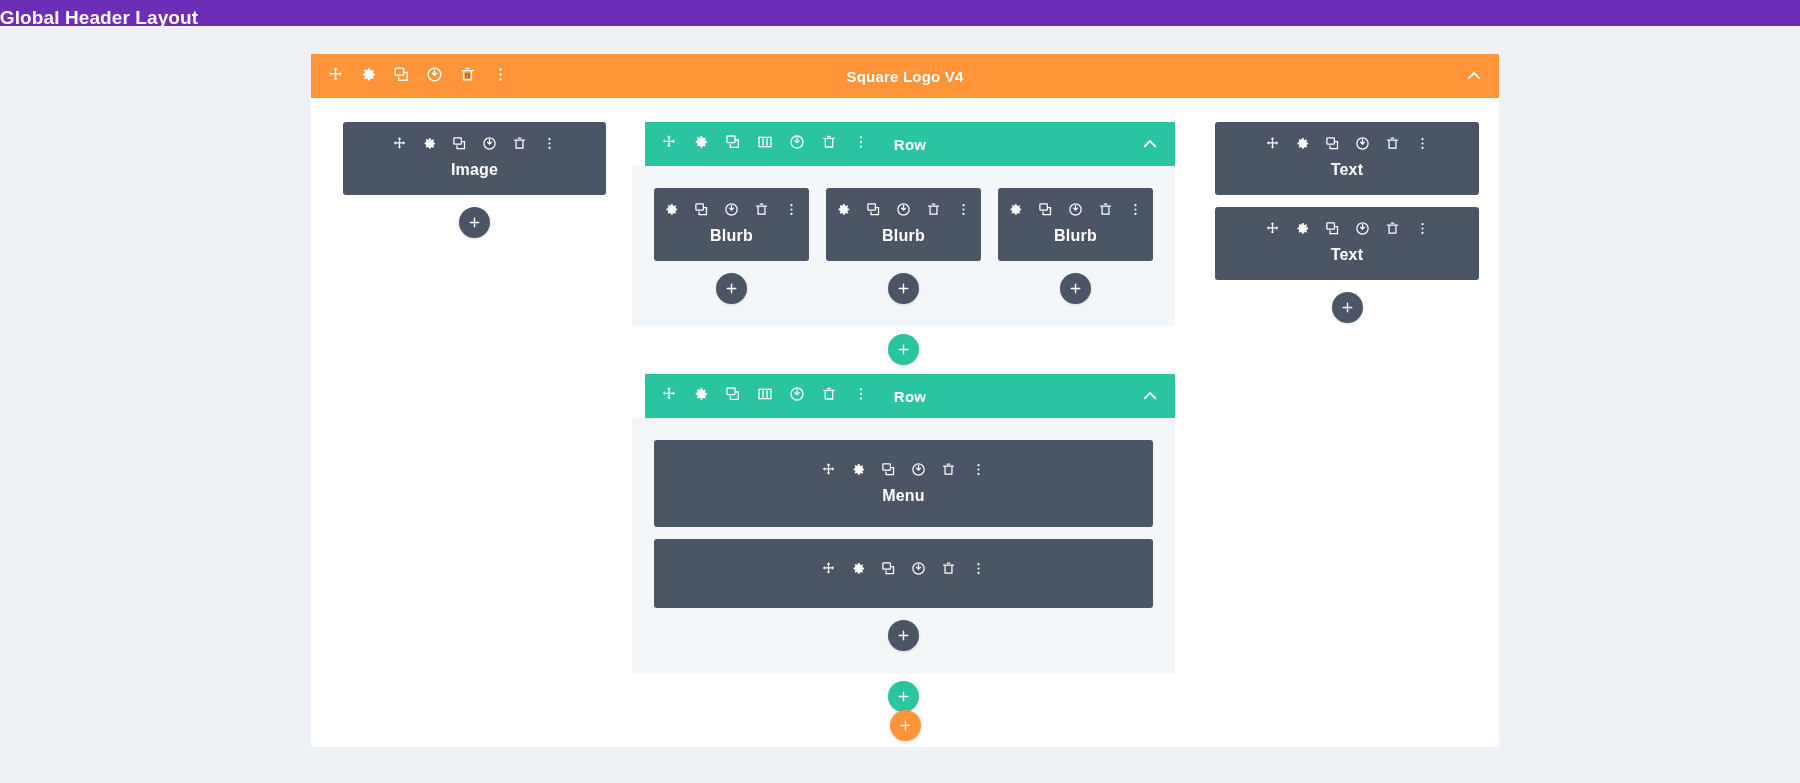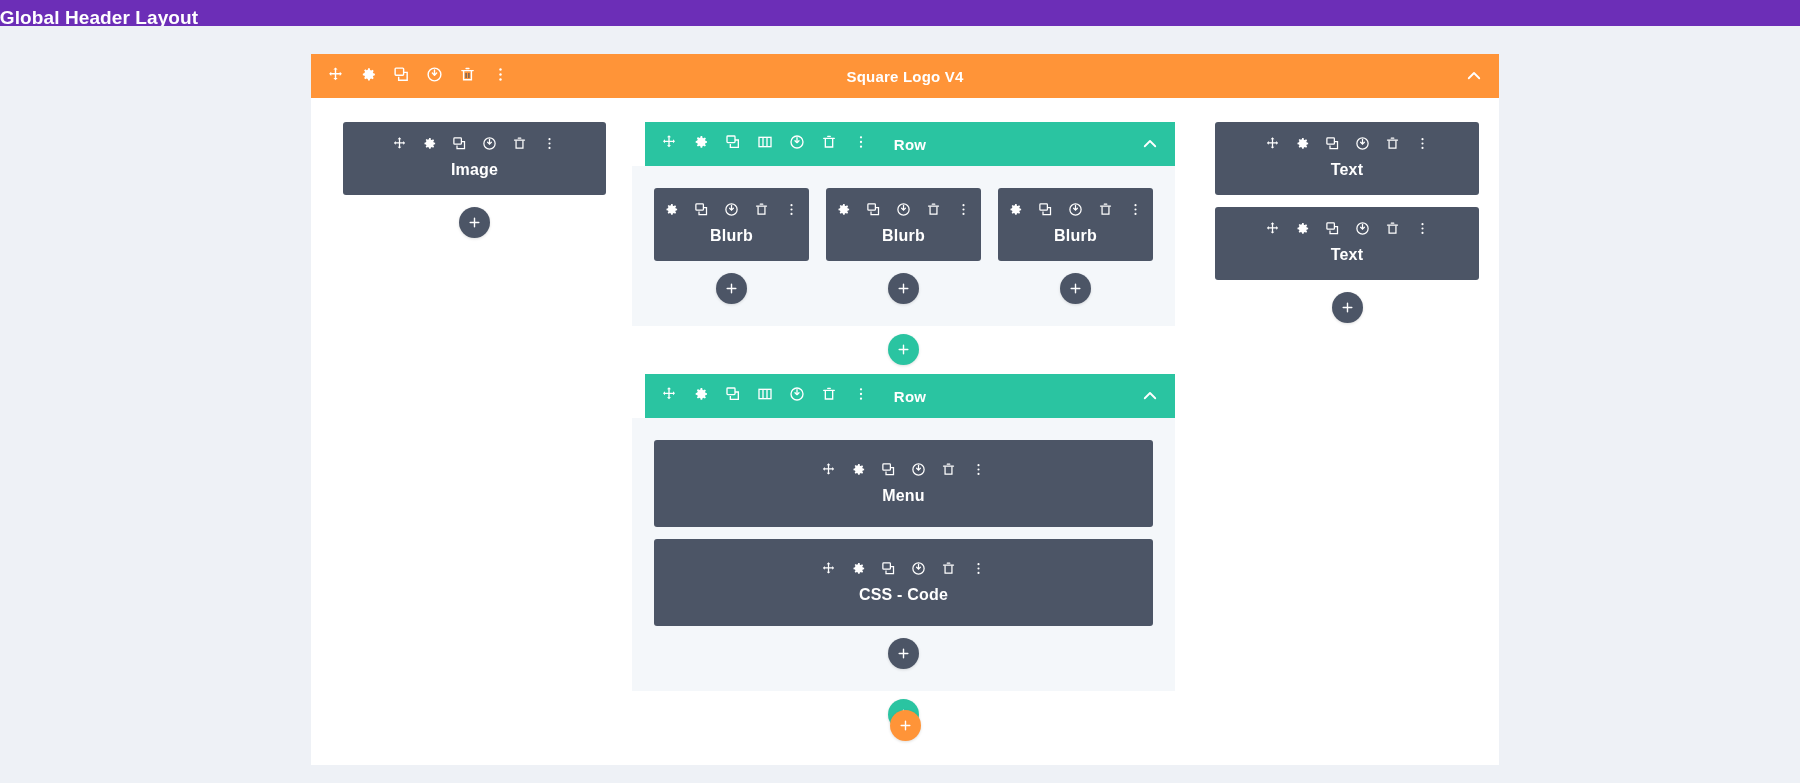--- a/index.html
+++ b/index.html
@@ -531,21 +531,20 @@
                           <path d="M10 3.5h4" stroke="#fff" stroke-width="2" stroke-linecap="round"></path>
                           <path d="M6.5 7v12.5h11V7" fill="none" stroke="#fff" stroke-width="2"></path>
                           <path d="M10 10v7M14 10v7" stroke="#4c5566" stroke-width="1.6"></path>
                         </svg></span>
                     <span class="ico"><svg width="15" height="15" viewBox="0 0 24 24">
                           <circle cx="12" cy="5" r="1.7" fill="#fff"></circle>
                           <circle cx="12" cy="12" r="1.7" fill="#fff"></circle>
                           <circle cx="12" cy="19" r="1.7" fill="#fff"></circle>
                         </svg></span>
                   </div>
-                  <div class="module-label">CSS - Code</div>
                 </div>
 
                 <div class="mod-add-gap"></div>
                 <div class="add-center">
                   <div class="addbtn dark">
                     <svg width="13" height="13" viewBox="0 0 24 24">
                         <path d="M12 4v16M4 12h16" stroke="#fff" stroke-width="2.6" stroke-linecap="round"></path>
                       </svg>
                   </div>
                 </div>

